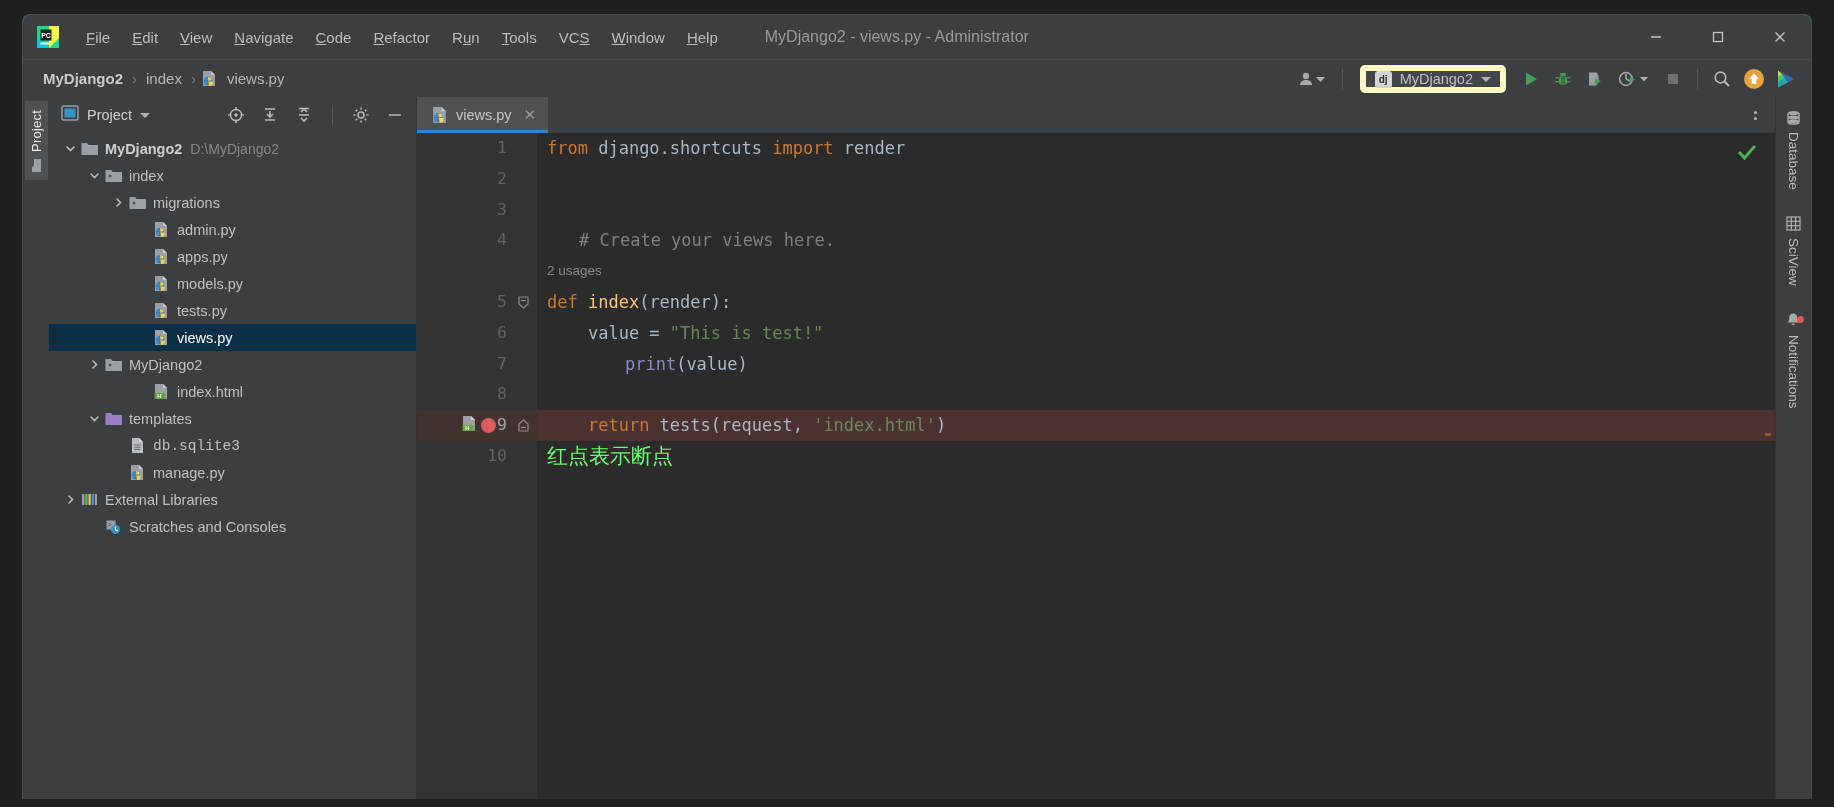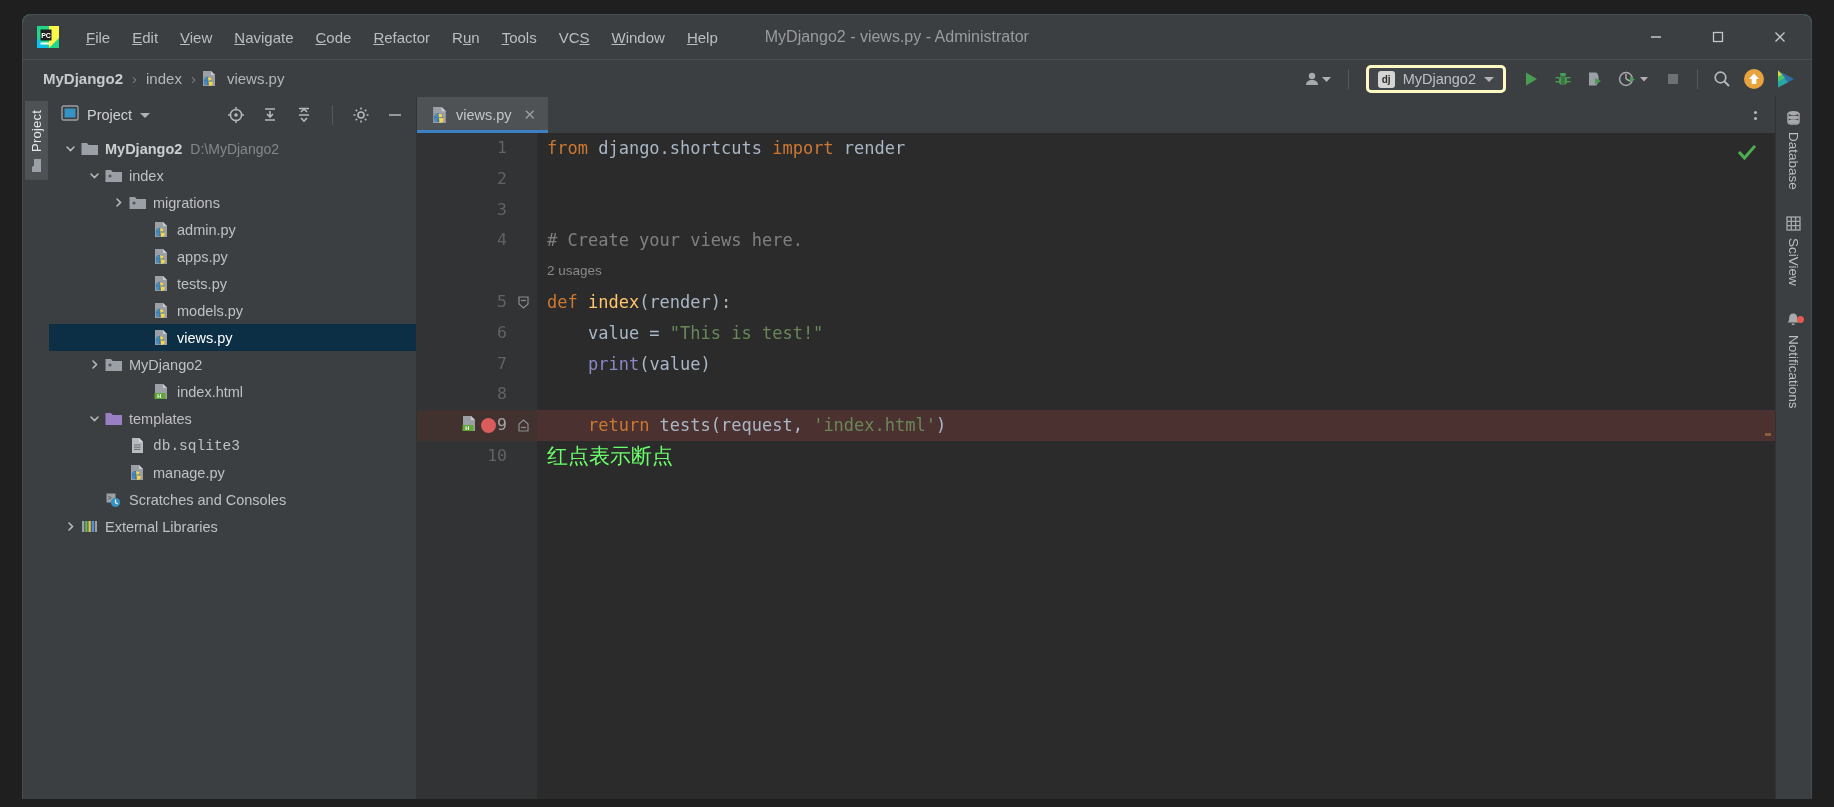--- a/index.html
+++ b/index.html
@@ -65,21 +65,21 @@
   .tb-right {
     position: absolute; right: 10px; top: 0; height: 38px;
     display: flex; align-items: center; gap: 2px;
   }
   .tb-btn {
     width: 30px; height: 28px; display: flex;
     align-items: center; justify-content: center; border-radius: 4px;
   }
   .runcfg {
     display: flex; align-items: center; gap: 8px;
-    border: 3px solid #fef9c3; border-radius: 5px;
+    border: 6px solid #fef9c3; border-radius: 5px;
     height: 28px; padding: 0 9px; margin: 0 8px;
     background: #42464a;
   }
   .runcfg-label { color: #bfc0c3; font-size: 14.5px; }
   .dj-badge {
     width: 17px; height: 17px; border-radius: 3px;
     background: #d4d4d4; color: #2b2b2b;
     font-size: 10px; font-weight: bold;
     display: flex; align-items: center; justify-content: center;
     font-family: "Liberation Sans", sans-serif;
@@ -183,23 +183,23 @@
     font-size: 13.5px; color: #888a8c;
     font-family: "Liberation Sans", sans-serif;
   }
   .hl-row { background: #4b3230; }
   .hl-row-gutter { background: #413230; }
 
   
   .kw  { color: #cc7832; }
   .fn  { color: #ffc66d; }
   .str { color: #6a8759; }
-  .cm  { color: #808080; }
+  .cm  { color: #808080; margin-left: 32px; }
   .id  { color: #a9b7c6; }
-  .bi  { color: #8888c6; }
+  .bi  { color: #8888c6; margin-left: 37px; }
   .an  { color: #6aff6a; }
 
   .gutter-icons { position: absolute; left: 44px; display: flex; align-items: center; gap: 4px; height: 30.8px; }
   .bp { width: 15px; height: 15px; border-radius: 50%; background: #db5c5c; }
   .foldmark { position: absolute; width: 13px; height: 30.8px; display: flex; align-items: center; justify-content: center; }
 
   .ok-check { position: absolute; right: 18px; top: 10px; }
   .scrollbar-mark { position: absolute; right: 4px; width: 6px; height: 3px; background: #8a5c3a; }
 
   
@@ -502,34 +502,34 @@
             <span class="arrow"></span>
             <span class="ticon">
               <svg width="16" height="17" viewBox="0 0 16 17">
                 <path d="M2 1h8l4 4v11H2z" fill="#9aa0a6"></path>
                 <path d="M10 1l4 4h-4z" fill="#c8ccd0"></path>
                 <circle cx="7" cy="11" r="4.2" fill="#3572A5"></circle>
                 <path d="M7 7.3c2.2 0 3.6.5 3.6 2.1v1.2H7v.8h4.6v2.4c0 1.5-1.4 2-3.6 2" fill="#ffd343"></path>
                 <path d="M6.6 7.2c-2 0-3.3.6-3.3 2v1.3h3.4v.7H2.9v2.3c0 1.4 1.2 1.9 3.2 1.9" fill="#4b8bbe"></path>
               </svg>
             </span>
-            <span class="tlabel">tests.py</span>
+            <span class="tlabel">models.py</span>
           </div>
           <div class="trow" style="padding-left: 84px;">
             <span class="arrow"></span>
             <span class="ticon">
               <svg width="16" height="17" viewBox="0 0 16 17">
                 <path d="M2 1h8l4 4v11H2z" fill="#9aa0a6"></path>
                 <path d="M10 1l4 4h-4z" fill="#c8ccd0"></path>
                 <circle cx="7" cy="11" r="4.2" fill="#3572A5"></circle>
                 <path d="M7 7.3c2.2 0 3.6.5 3.6 2.1v1.2H7v.8h4.6v2.4c0 1.5-1.4 2-3.6 2" fill="#ffd343"></path>
                 <path d="M6.6 7.2c-2 0-3.3.6-3.3 2v1.3h3.4v.7H2.9v2.3c0 1.4 1.2 1.9 3.2 1.9" fill="#4b8bbe"></path>
               </svg>
             </span>
-            <span class="tlabel">models.py</span>
+            <span class="tlabel">tests.py</span>
           </div>
           <div class="trow sel" style="padding-left: 84px;">
             <span class="arrow"></span>
             <span class="ticon">
               <svg width="16" height="17" viewBox="0 0 16 17">
                 <path d="M2 1h8l4 4v11H2z" fill="#9aa0a6"></path>
                 <path d="M10 1l4 4h-4z" fill="#c8ccd0"></path>
                 <circle cx="7" cy="11" r="4.2" fill="#3572A5"></circle>
                 <path d="M7 7.3c2.2 0 3.6.5 3.6 2.1v1.2H7v.8h4.6v2.4c0 1.5-1.4 2-3.6 2" fill="#ffd343"></path>
                 <path d="M6.6 7.2c-2 0-3.3.6-3.3 2v1.3h3.4v.7H2.9v2.3c0 1.4 1.2 1.9 3.2 1.9" fill="#4b8bbe"></path>
@@ -595,48 +595,48 @@
               <svg width="16" height="17" viewBox="0 0 16 17">
                 <path d="M2 1h8l4 4v11H2z" fill="#9aa0a6"></path>
                 <path d="M10 1l4 4h-4z" fill="#c8ccd0"></path>
                 <circle cx="7" cy="11" r="4.2" fill="#3572A5"></circle>
                 <path d="M7 7.3c2.2 0 3.6.5 3.6 2.1v1.2H7v.8h4.6v2.4c0 1.5-1.4 2-3.6 2" fill="#ffd343"></path>
                 <path d="M6.6 7.2c-2 0-3.3.6-3.3 2v1.3h3.4v.7H2.9v2.3c0 1.4 1.2 1.9 3.2 1.9" fill="#4b8bbe"></path>
               </svg>
             </span>
             <span class="tlabel">manage.py</span>
           </div>
-          <div class="trow" style="padding-left: 36px;">
-            <span class="arrow"></span>
-            <span class="ticon">
-              <svg width="17" height="16" viewBox="0 0 17 16">
-                <path d="M1.5 1.5h9v9h-9z" fill="#9aa0a6"></path>
-                <text x="2.5" y="8" font-size="7" fill="#3c3f41" font-family="Liberation Sans, sans-serif">&gt;</text>
-                <circle cx="10.5" cy="10.5" r="4.6" fill="#3592c4"></circle>
-                <path d="M10.5 7.5v3.2l2.2 1.3" fill="none" stroke="#fff" stroke-width="1.2"></path>
-              </svg>
-            </span>
-            <span class="tlabel">Scratches and Consoles</span>
-          </div>
           <div class="trow" style="padding-left: 12px;">
             <span class="arrow">
               <svg width="11" height="11" viewBox="0 0 11 11">
                 <path d="M4 2l3.5 3.5L4 9" fill="none" stroke="#b6b7ba" stroke-width="1.6" stroke-linecap="round"></path>
               </svg>
             </span>
             <span class="ticon">
               <svg width="17" height="15" viewBox="0 0 17 15">
                 <rect x="1" y="2" width="2.4" height="11" fill="#9aa0a6"></rect>
                 <rect x="4.2" y="2" width="2.4" height="11" fill="#5fb85f"></rect>
                 <rect x="7.4" y="2" width="2.4" height="11" fill="#e8c14a"></rect>
                 <rect x="10.6" y="2" width="2.4" height="11" fill="#4f93d6"></rect>
                 <rect x="13.8" y="2" width="2.2" height="11" fill="#9aa0a6"></rect>
               </svg>
             </span>
             <span class="tlabel">External Libraries</span>
+          </div>
+          <div class="trow" style="padding-left: 36px;">
+            <span class="arrow"></span>
+            <span class="ticon">
+              <svg width="17" height="16" viewBox="0 0 17 16">
+                <path d="M1.5 1.5h9v9h-9z" fill="#9aa0a6"></path>
+                <text x="2.5" y="8" font-size="7" fill="#3c3f41" font-family="Liberation Sans, sans-serif">&gt;</text>
+                <circle cx="10.5" cy="10.5" r="4.6" fill="#3592c4"></circle>
+                <path d="M10.5 7.5v3.2l2.2 1.3" fill="none" stroke="#fff" stroke-width="1.2"></path>
+              </svg>
+            </span>
+            <span class="tlabel">Scratches and Consoles</span>
           </div>
         </div>
     </div>
 
     <div class="editor">
       <div class="tabsbar">
         <div class="etab">
           <svg width="17" height="18" viewBox="0 0 16 17">
             <path d="M2 1h8l4 4v11H2z" fill="#9aa0a6"></path>
             <path d="M10 1l4 4h-4z" fill="#c8ccd0"></path>

